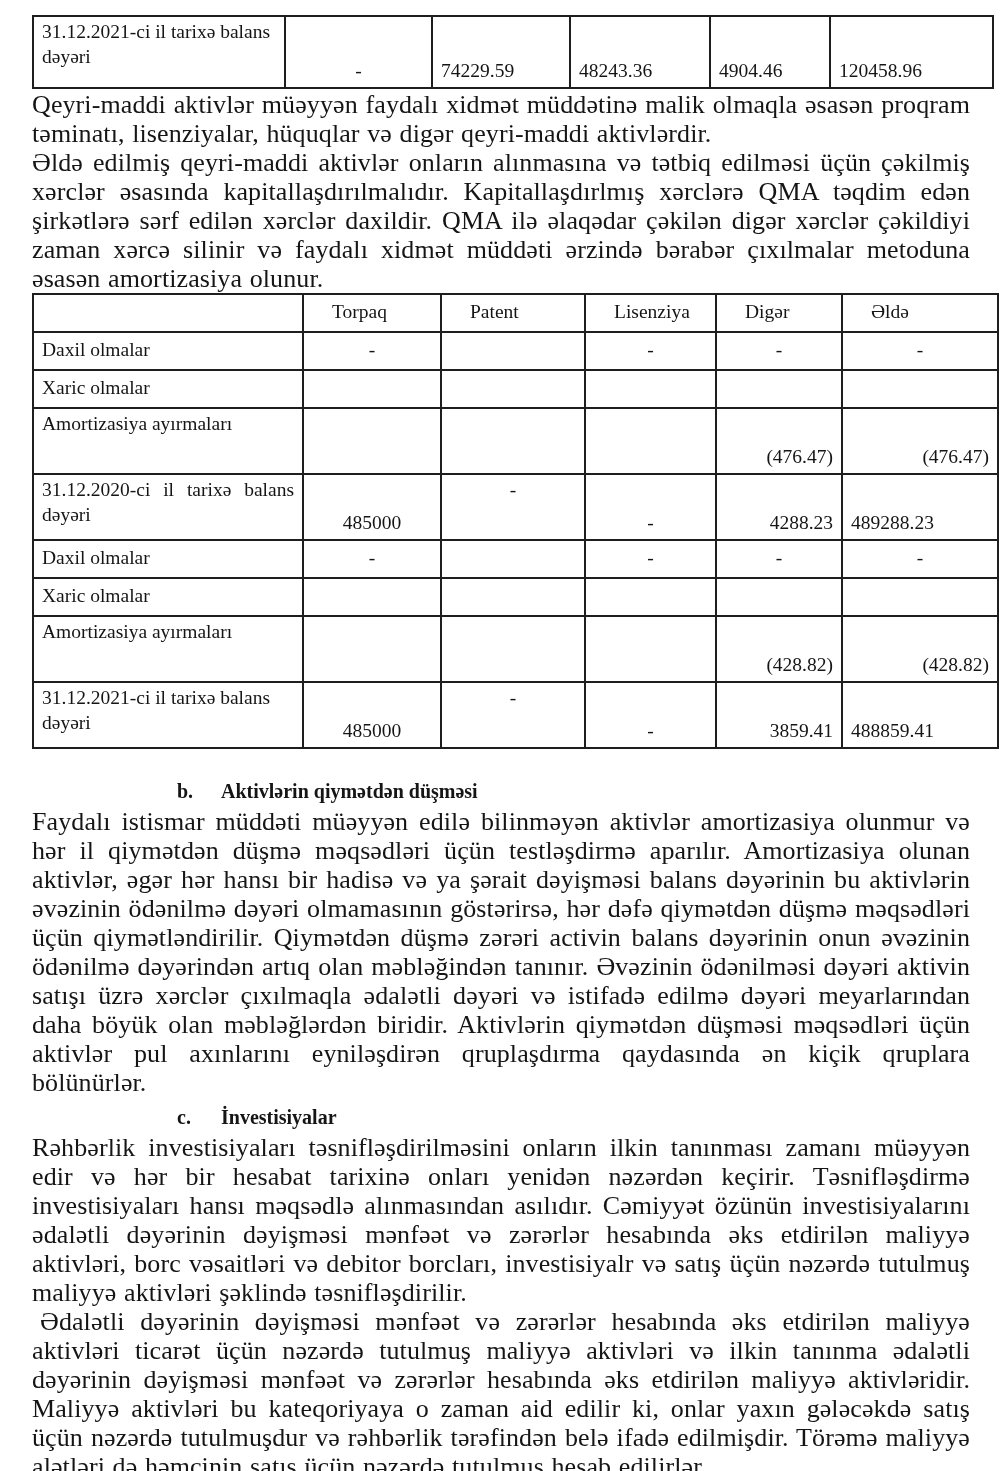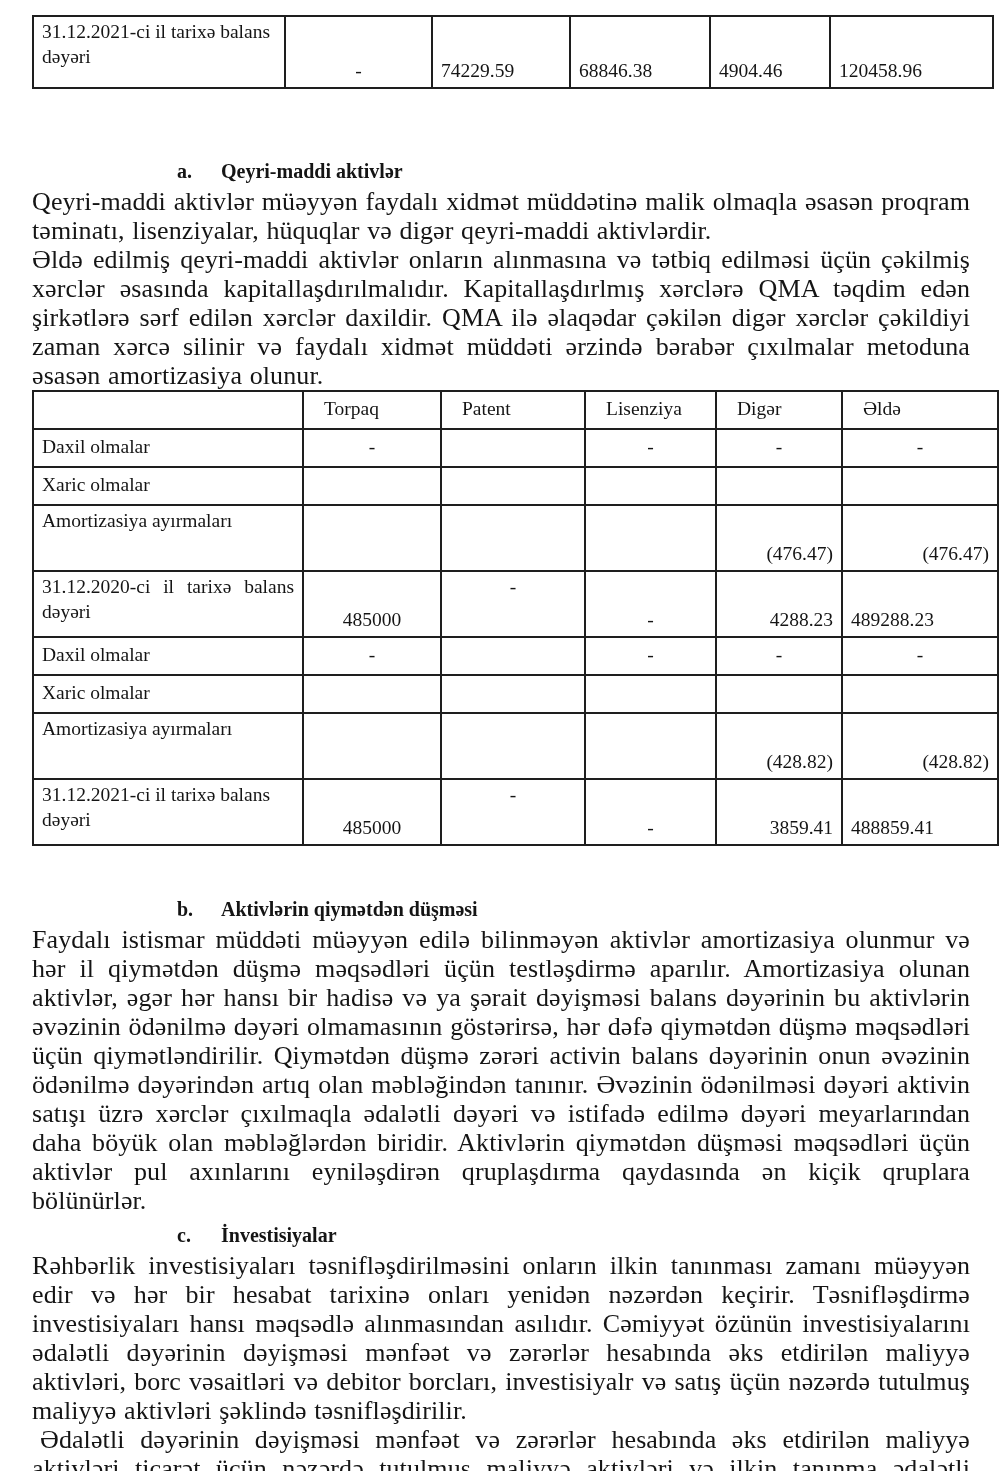--- a/index.html
+++ b/index.html
@@ -31,21 +31,21 @@
 
   td.lbl  { text-align: left; padding-left: 9px; }
   td.j    { text-align: justify; }
   td.vt   { vertical-align: top; }
   td.vb   { vertical-align: bottom; }
   td.vm   { vertical-align: middle; }
   td.ctr  { text-align: center; }
   td.numr { text-align: left; padding-right: 10px; }
   td.numd { text-align: right; padding-right: 26px; }
 
-  tr.hrow td { height: 30px; vertical-align: middle; padding-left: 20px; margin-top: 31px; }
+  tr.hrow td { height: 30px; vertical-align: middle; padding-left: 28px; margin-top: 31px; }
   tr.h1 td { height: 30px; }
   tr.h2 td { height: 58px; }
   .top-tbl tr td { height: 64px; }
 
   
   .sec-heading {
     font-weight: bold;
     font-size: 20px;
     line-height: 29px;
     padding-left: 145px;
@@ -68,21 +68,21 @@
     margin-bottom: 2px;
   }
   .tbl-title span {
     text-decoration: underline;
     text-decoration-thickness: 2px;
     text-underline-offset: 4px;
   }
 
   .mt-gap-a { margin-top: 68px; }
   .mt-para  { margin-top: 1px; }
-  .mt-b     { margin-top: 49px; }
+  .mt-b     { margin-top: 28px; }
   .mt-c     { margin-top: 6px; }
 </style>
 </head>
 <body>
 
 <div class="page">
 
   <table class="tbl top-tbl">
     <colgroup>
       <col style="width:252px">
@@ -90,30 +90,27 @@
         <col style="width:138px">
       <col style="width:140px">
         <col style="width:120px">
         <col style="width:163px">
     </colgroup>
     <tbody>
       <tr>
         <td class="lbl vt">31.12.2021-ci il tarixə balans dəyəri</td>
         <td class="ctr vb">-</td>
         <td class="numr vb">74229.59</td>
-        <td class="numr vb">68846.38</td>
+        <td class="numr vb">48243.36</td>
         <td class="numr vb">4904.46</td>
         <td class="numr vb">120458.96</td>
       </tr>
     </tbody>
   </table>
 
-  <div class="sec-heading mt-gap-a">
-    <span class="marker">a.</span><span>Qeyri-maddi aktivlər</span>
-  </div>
   <p class="para mt-para">Qeyri-maddi aktivlər müəyyən faydalı xidmət müddətinə malik olmaqla əsasən proqram təminatı, lisenziyalar, hüquqlar və digər qeyri-maddi aktivlərdir.</p>
   <p class="para">Əldə edilmiş qeyri-maddi aktivlər onların alınmasına və tətbiq edilməsi üçün çəkilmiş xərclər əsasında kapitallaşdırılmalıdır. Kapitallaşdırlmış xərclərə QMA təqdim edən şirkətlərə sərf edilən xərclər daxildir. QMA ilə əlaqədar çəkilən digər xərclər çəkildiyi zaman xərcə silinir və faydalı xidmət müddəti ərzində bərabər çıxılmalar metoduna əsasən amortizasiya olunur.</p>
 
 
   <table class="tbl main-tbl">
     <colgroup>
       <col style="width:270px">
         <col style="width:138px">
         <col style="width:144px">
       <col style="width:131px">

